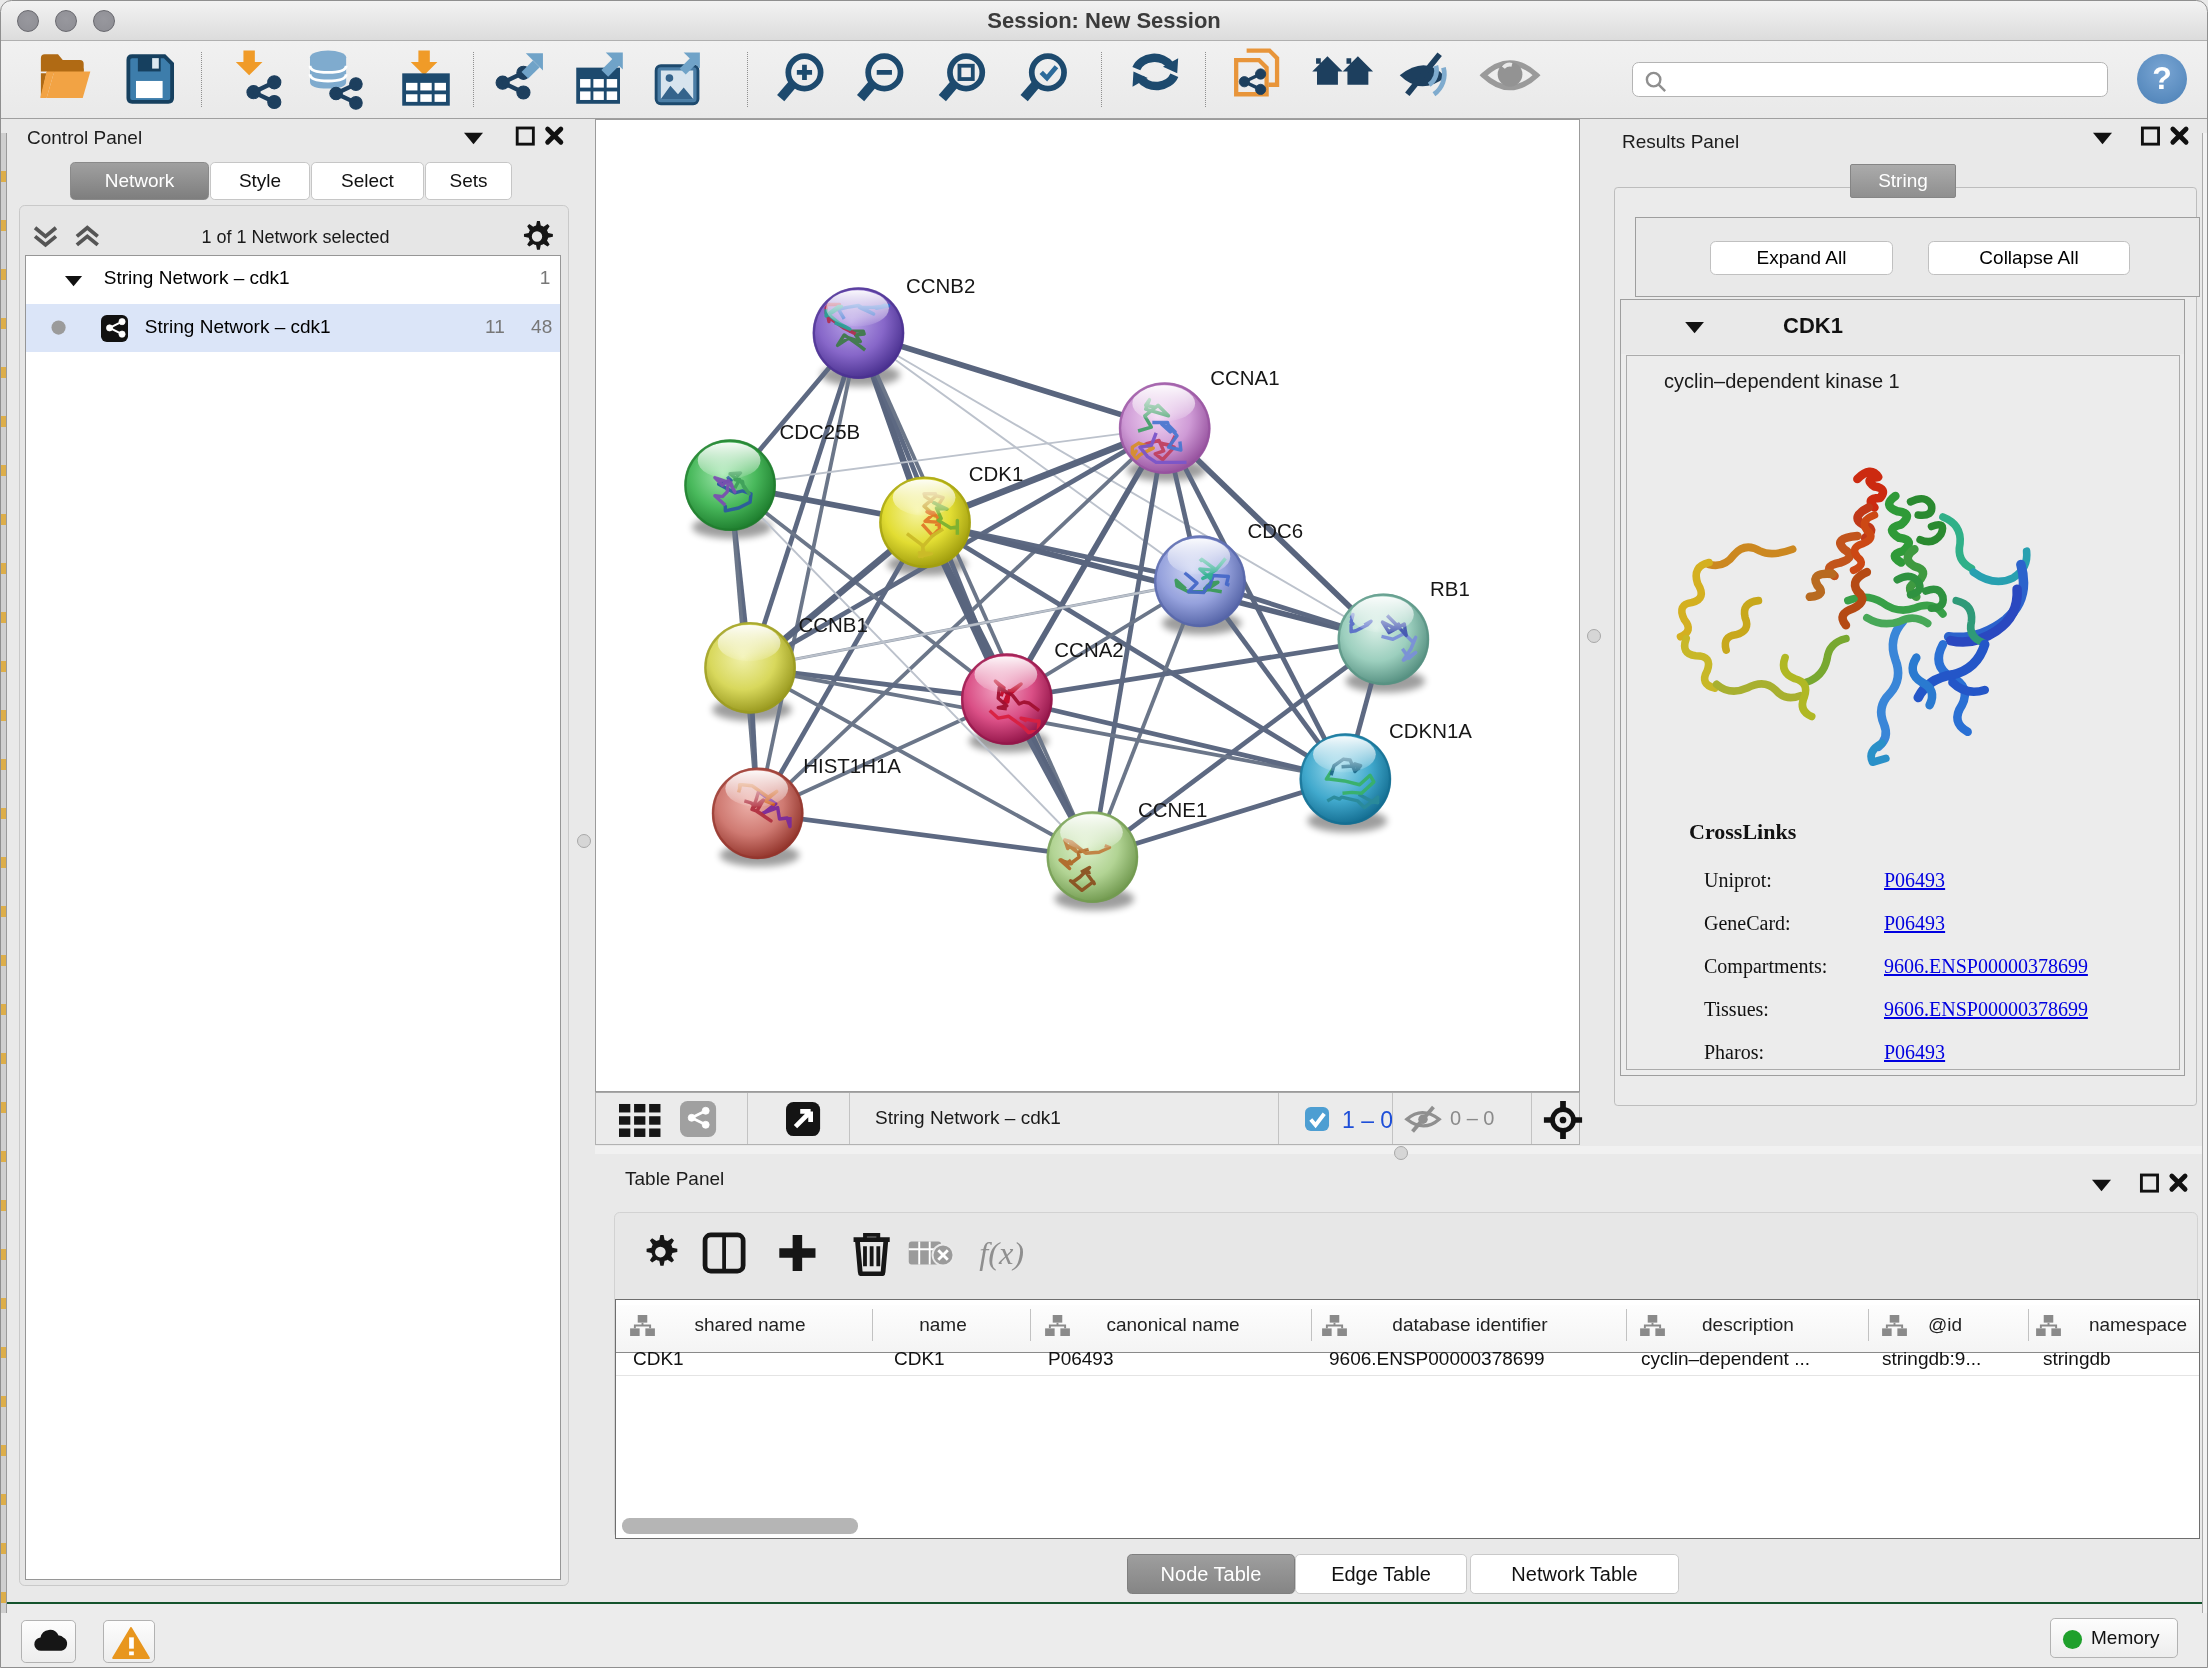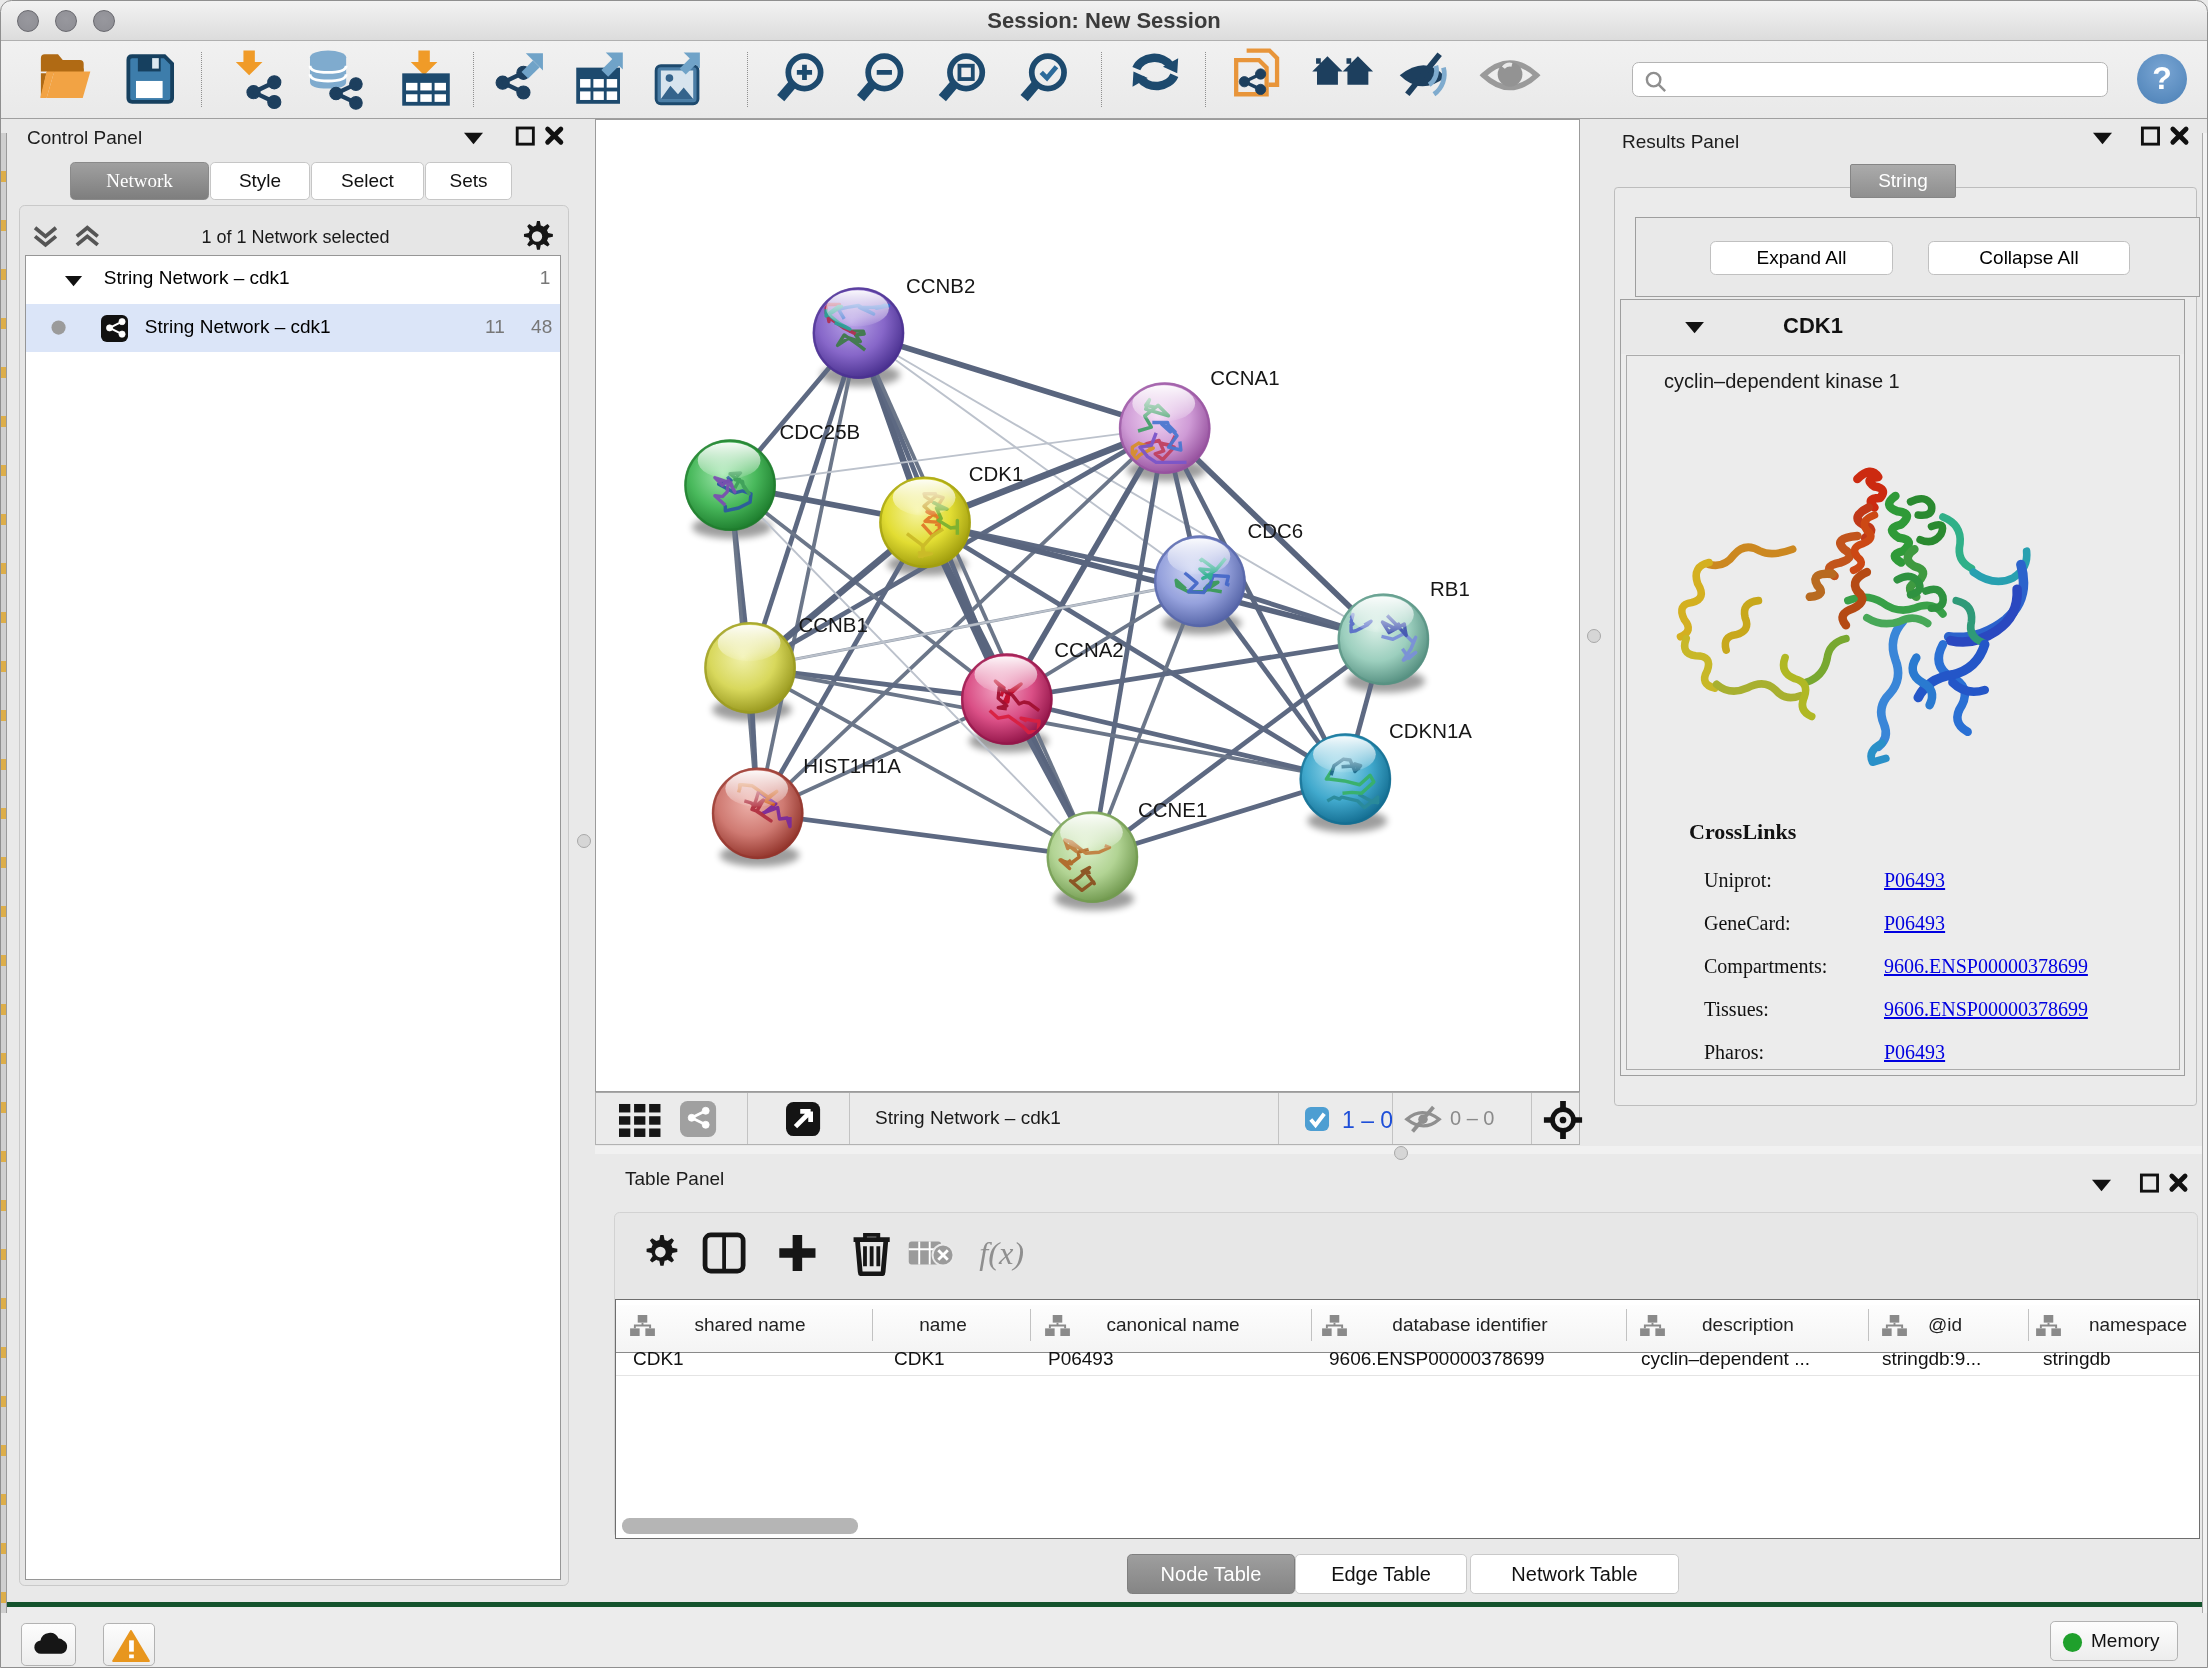--- a/index.html
+++ b/index.html
@@ -27,21 +27,21 @@
   background:radial-gradient(circle at 50% 35%, #7aa6d4, #4a7fb5); color:#fff; font-weight:bold;
   font-size:32px; text-align:center; line-height:49px; }
 
 
 .ptitle { font-size:19px; color:#1c1c1c; }
 
 
 #cp { left:0; top:119px; width:584px; height:1483px; background:#e9e9e9; }
 #cptabs .tab { position:absolute; top:0; height:38px; font-size:19px; text-align:center;
   border:1px solid #c6c6c6; background:#fff; border-radius:4.8px; color:#111; line-height:36px; }
-#cptabs .sel { background:linear-gradient(#a0a0a0,#7e7e7e); color:#fff; border-color:#8a8a8a;font-family:Liberation Serif, serif; }
+#cptabs .sel { background:linear-gradient(#a0a0a0,#7e7e7e); color:#fff; border-color:#8a8a8a; }
 #cpsub { position:absolute; left:19px; top:86px; width:550px; height:1381px;
   background:#e6e6e6; border:1px solid #c9c9c9; border-radius:5.7px; }
 #cplist { position:absolute; left:4.8px; top:49px; width:536px; height:1325px;
   background:#fff; border:1px solid #969696; }
 .cprow1 { position:absolute; left:0; top:0; width:100%; height:48px; font-size:19px; }
 .cprow2 { position:absolute; left:0; top:48px; width:100%; height:48px; background:#dbe5f8; font-size:19px; }
 
 
 #netwhite { left:595px; top:119px; width:985px; height:973px; background:#fff;
   border:1px solid #9b9b9b; }
@@ -50,21 +50,21 @@
 .ntsep { position:absolute; top:0; width:0; height:51px; border-left:1px solid #c3c3c3; }
 
 
 #results { left:1602px; top:119px; width:599px; height:1026px; background:#e9e9e9; }
 
 
 #tablepanel { left:584px; top:1154px; width:1624px; height:447px; background:#e9e9e9; }
 
 
 #statusbar { left:0; top:1602px; width:2208px; height:67px; background:#ececec;
-  border-top:5px solid #14532d; }
+  border-top:2px solid #14532d; }
 .sbtn { position:absolute; background:linear-gradient(#fdfdfd,#ededed);
   border:1.4px solid #b2b2b2; border-radius:4.8px; }
 
 .serif { font-family:"Liberation Serif", serif; }
 .ttab { position:absolute; height:40px; font-size:20px; text-align:center; line-height:38px;
   background:#fff; border:1px solid #c9c9c9; border-radius:4.8px; color:#111; }
 a.rl { color:#0000e0; text-decoration:underline; }
 </style>
 </head>
 <body>

